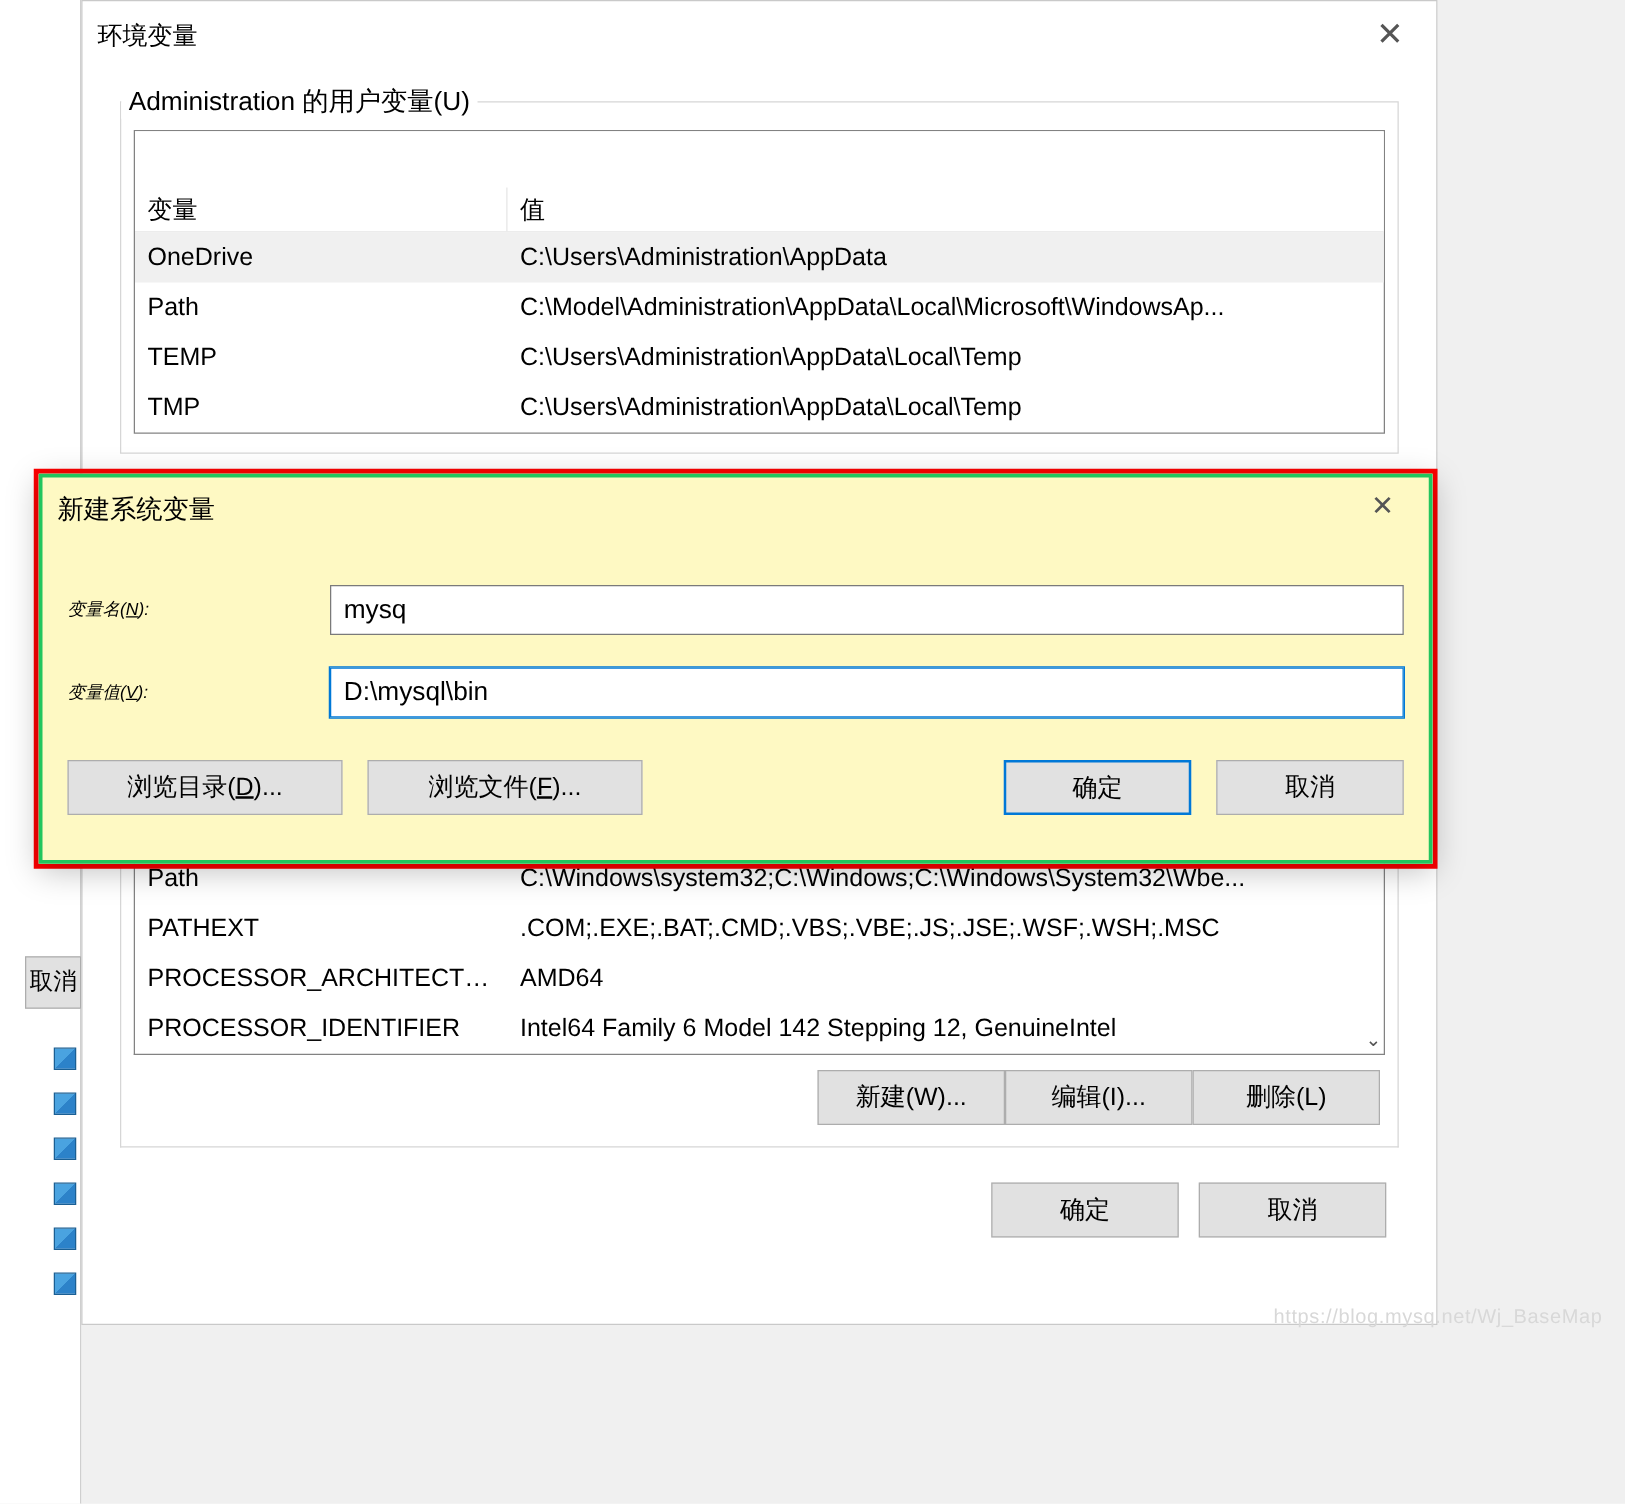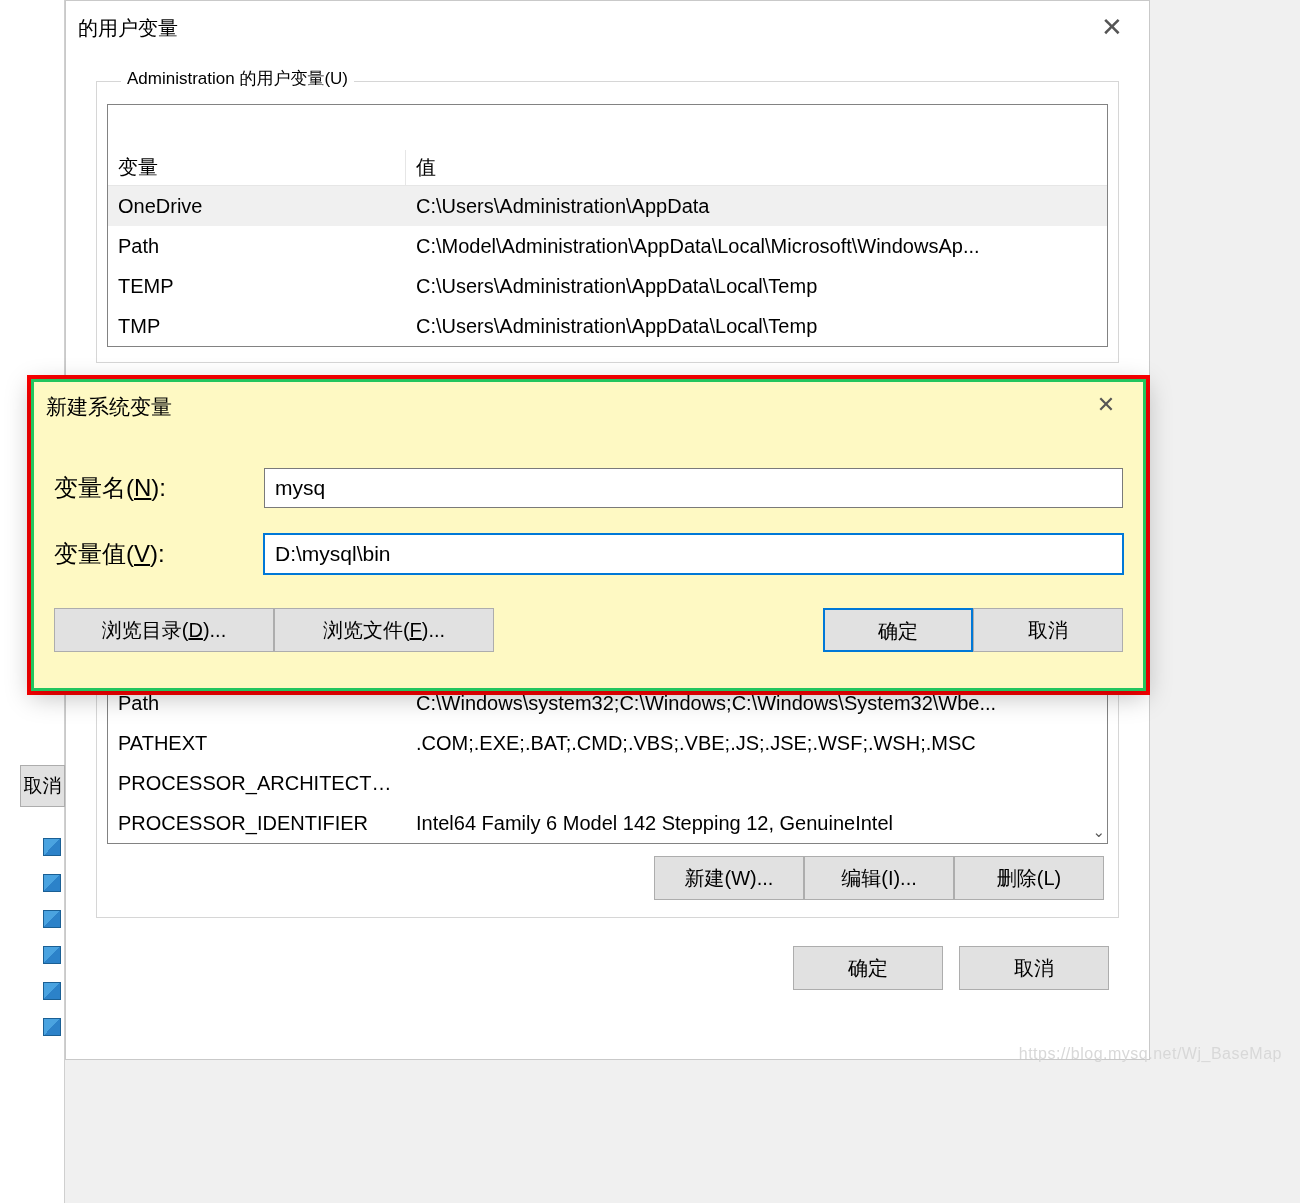--- a/index.html
+++ b/index.html
@@ -66,24 +66,24 @@
   }
 
   .group {
     margin: 25px 30px 10px 30px;
     border: 1px solid #d6d6d6;
     position: relative;
     padding: 22px 10px 15px 10px;
   }
   .group-label {
     position: absolute;
-    top: -15px; left: 24px;
+    top: -15px; left: 0;
     background: #fff;
     padding: 0 6px;
-    font-size: 17px;
+    font-size: 21px;
   }
 
   .var-table {
     border: 1px solid #828282;
     background: #fff;
     width: 100%;
   }
   .var-header {
     display: flex;
     background: #fff;
@@ -173,39 +173,40 @@
   .nv-body {
     padding: 36px 20px 0 20px;
   }
   .field-row {
     display: flex;
     align-items: center;
     margin-bottom: 26px;
   }
   .field-label {
     width: 210px;
-    font-size: 24px;
+    font-size: 14px;
+    font-style: italic;
   }
   .field-label .ul { text-decoration: underline; }
   .field-input {
     flex: 1;
     height: 40px;
     border: 1px solid #7a7a7a;
     background: #fff;
     padding: 4px 10px;
     font-size: 21px;
     font-family: inherit;
   }
   .field-input.focused {
     border: 1px solid #0078d7;
     outline: 1px solid #0078d7;
   }
   .nv-btn-row {
     display: flex;
-    gap: 0;
+    gap: 20px;
     padding: 8px 20px 0 20px;
   }
   .nv-btn-row .gap { flex: 1; }
   .btn.ok-focus {
     border: 2px solid #0078d7;
     background: #e1e1e1;
   }
 
   .watermark {
     position: absolute;
@@ -222,21 +223,21 @@
 <div class="cancel-btn-frag">取消</div>
 <div class="file-icon" style="top:838px"></div>
 <div class="file-icon" style="top:874px"></div>
 <div class="file-icon" style="top:910px"></div>
 <div class="file-icon" style="top:946px"></div>
 <div class="file-icon" style="top:982px"></div>
 <div class="file-icon" style="top:1018px"></div>
 
 <div class="env-dialog">
   <div class="env-title-bar">
-    <div class="env-title">的用户变量</div>
+    <div class="env-title">环境变量</div>
     <div class="close-x">✕</div>
   </div>
 
   <div class="group">
     <div class="group-label">Administration 的用户变量(U)</div>
     <div class="var-table">
       <div class="var-header">
         <div class="col col-name">变量</div>
         <div class="col col-val">值</div>
       </div>
@@ -278,20 +279,21 @@
           <div class="var-row">
             <div class="col col-name">Path</div>
             <div class="col col-val">C:\Windows\system32;C:\Windows;C:\Windows\System32\Wbe...</div>
           </div>
           <div class="var-row">
             <div class="col col-name">PATHEXT</div>
             <div class="col col-val">.COM;.EXE;.BAT;.CMD;.VBS;.VBE;.JS;.JSE;.WSF;.WSH;.MSC</div>
           </div>
           <div class="var-row">
             <div class="col col-name">PROCESSOR_ARCHITECTU...</div>
+            <div class="col col-val">AMD64</div>
           </div>
           <div class="var-row">
             <div class="col col-name">PROCESSOR_IDENTIFIER</div>
             <div class="col col-val">Intel64 Family 6 Model 142 Stepping 12, GenuineIntel</div>
           </div>
         </div>
     </div>
     <div class="btn-row">
       <div class="btn">新建(W)...</div>
       <div class="btn">编辑(I)...</div>

